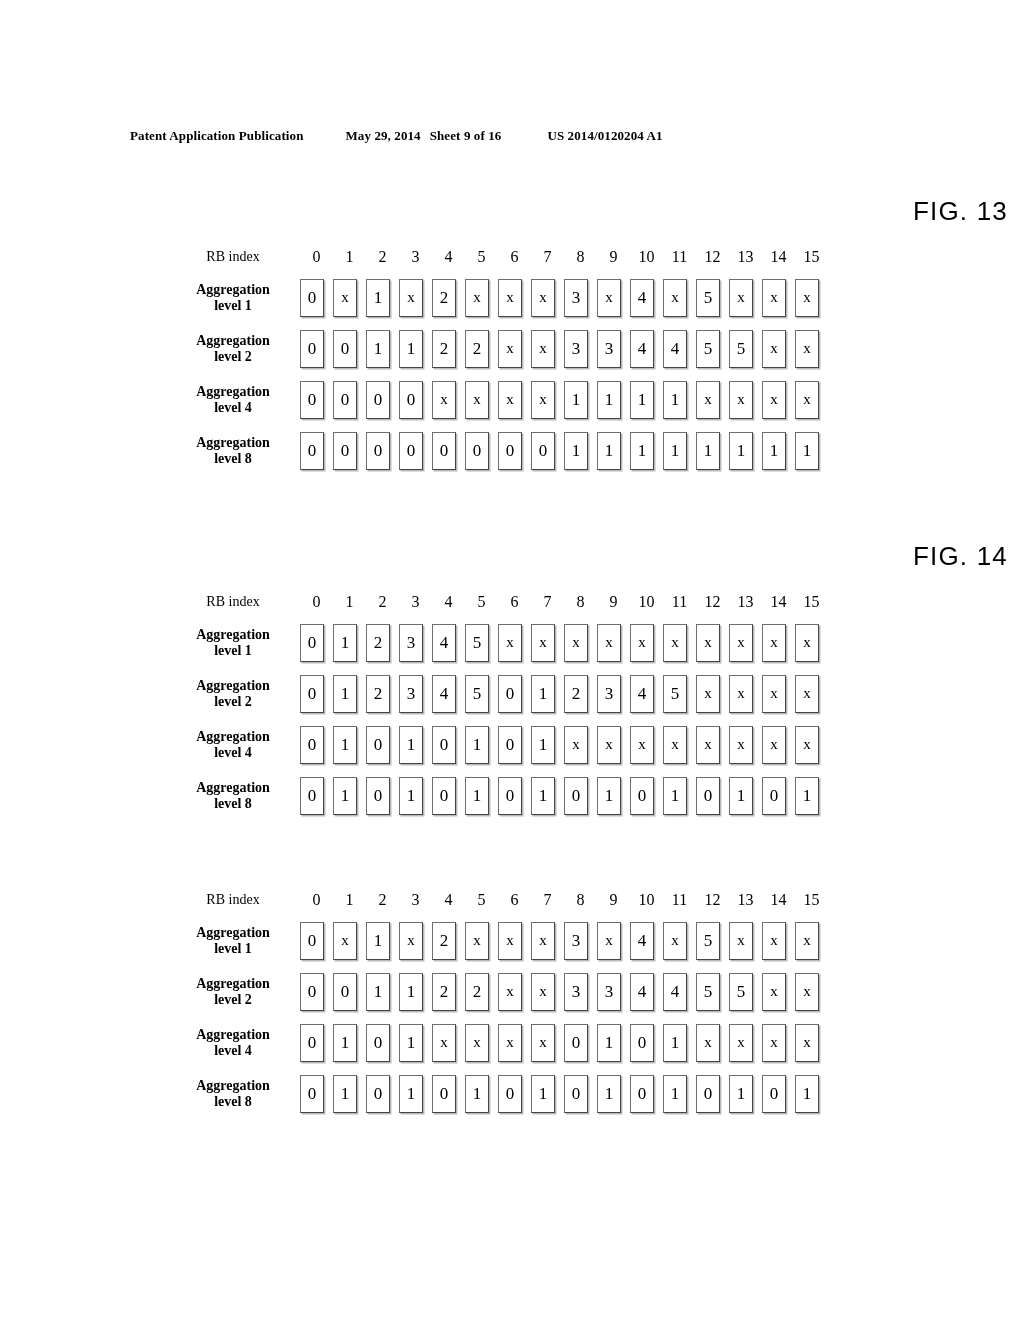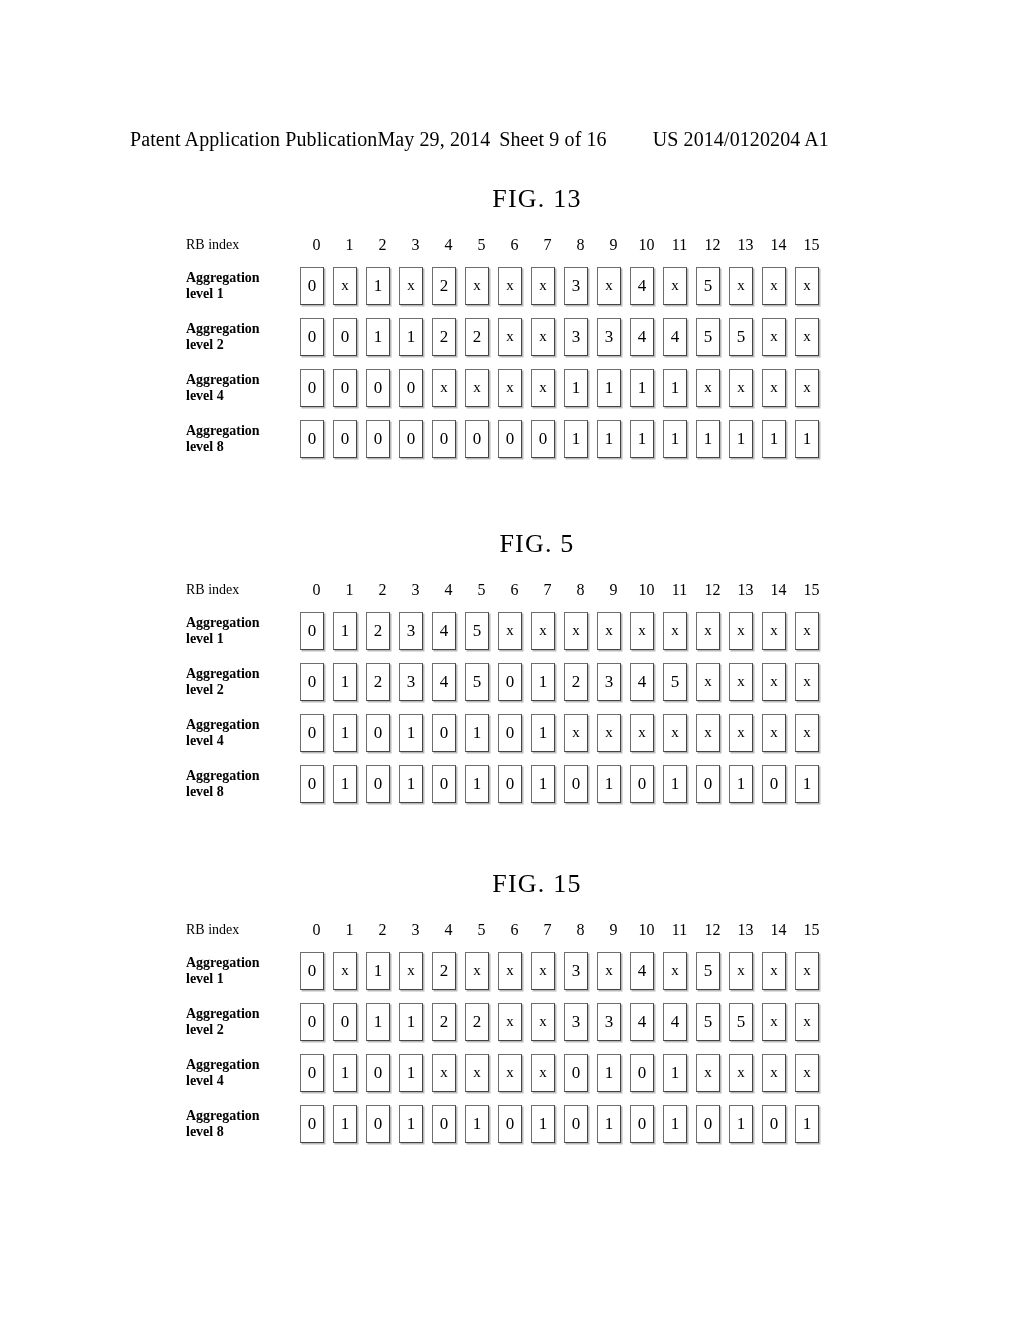--- a/index.html
+++ b/index.html
@@ -18,46 +18,46 @@
 
   
   .page-header {
     position: absolute;
     top: 88px;
     left: 130px;
     width: 764px;
     display: flex;
     align-items: baseline;
     font-family: "Liberation Serif", "DejaVu Serif", serif;
-    font-weight: normal;
-    font-size: 20px;
+    font-weight: bold;
+    font-size: 13px;
     letter-spacing: 0.1px;
     white-space: nowrap;
   }
   .hdr-pub   { }
-  .hdr-date  { }
+  .hdr-date  { margin-left: 42px; }
   .hdr-sheet { margin-left: 9px; margin-top: 40px; }
   .hdr-pat   { margin-left: 46px; }
 
   
   .figure {
     position: absolute;
     left: 0;
     width: 1024px;
   }
   #fig-13 { top: 182px; }
   #fig-14 { top: 527px; }
   #fig-15 { top: 867px; }
 
   .fig-title {
-    text-align: center;
-    font-family: Liberation Serif, serif;
+    text-align: right;
+    font-family: Liberation Sans, sans-serif;
     font-size: 26px;
     letter-spacing: 1.2px;
-    margin: 4px;
+    margin: 16px;
     padding-left: 50px;
     line-height: 1;
   }
 
   
   .grid {
     position: relative;
     margin-top: 18px;
     padding-left: 186px;  
   }
@@ -65,21 +65,21 @@
   .row {
     display: flex;
     align-items: center;
     height: 51px;
   }
   .row.header-row { height: 30px; }
 
   .row-label {
     width: 94px;
     flex: 0 0 94px;
-    text-align: left;
+    text-align: center;
     font-size: 14px;
     line-height: 1.12;
     margin-right: 20px;
     white-space: nowrap;
   }
   .row-label .ln { display: block; font-weight: bold; }
 
   .cells {
     display: flex;
   }
@@ -238,21 +238,21 @@
           <div class="cell">1</div>
           <div class="cell">1</div>
           <div class="cell">1</div>
           <div class="cell">1</div>
           <div class="cell">1</div>
         </div>
       </div>
     </div>
   </div>
 <div class="figure" id="fig-14">
-    <div class="fig-title">FIG. 5</div>
+    <div class="fig-title">FIG. 14</div>
     <div class="grid">
       <div class="row header-row">
         <div class="row-label">RB index</div>
         <div class="cells">
           <div class="col-head">0</div>
           <div class="col-head">1</div>
           <div class="col-head">2</div>
           <div class="col-head">3</div>
           <div class="col-head">4</div>
           <div class="col-head">5</div>
@@ -360,21 +360,20 @@
           <div class="cell">1</div>
           <div class="cell">0</div>
           <div class="cell">1</div>
           <div class="cell">0</div>
           <div class="cell">1</div>
         </div>
       </div>
     </div>
   </div>
 <div class="figure" id="fig-15">
-    <div class="fig-title">FIG. 15</div>
     <div class="grid">
       <div class="row header-row">
         <div class="row-label">RB index</div>
         <div class="cells">
           <div class="col-head">0</div>
           <div class="col-head">1</div>
           <div class="col-head">2</div>
           <div class="col-head">3</div>
           <div class="col-head">4</div>
           <div class="col-head">5</div>

